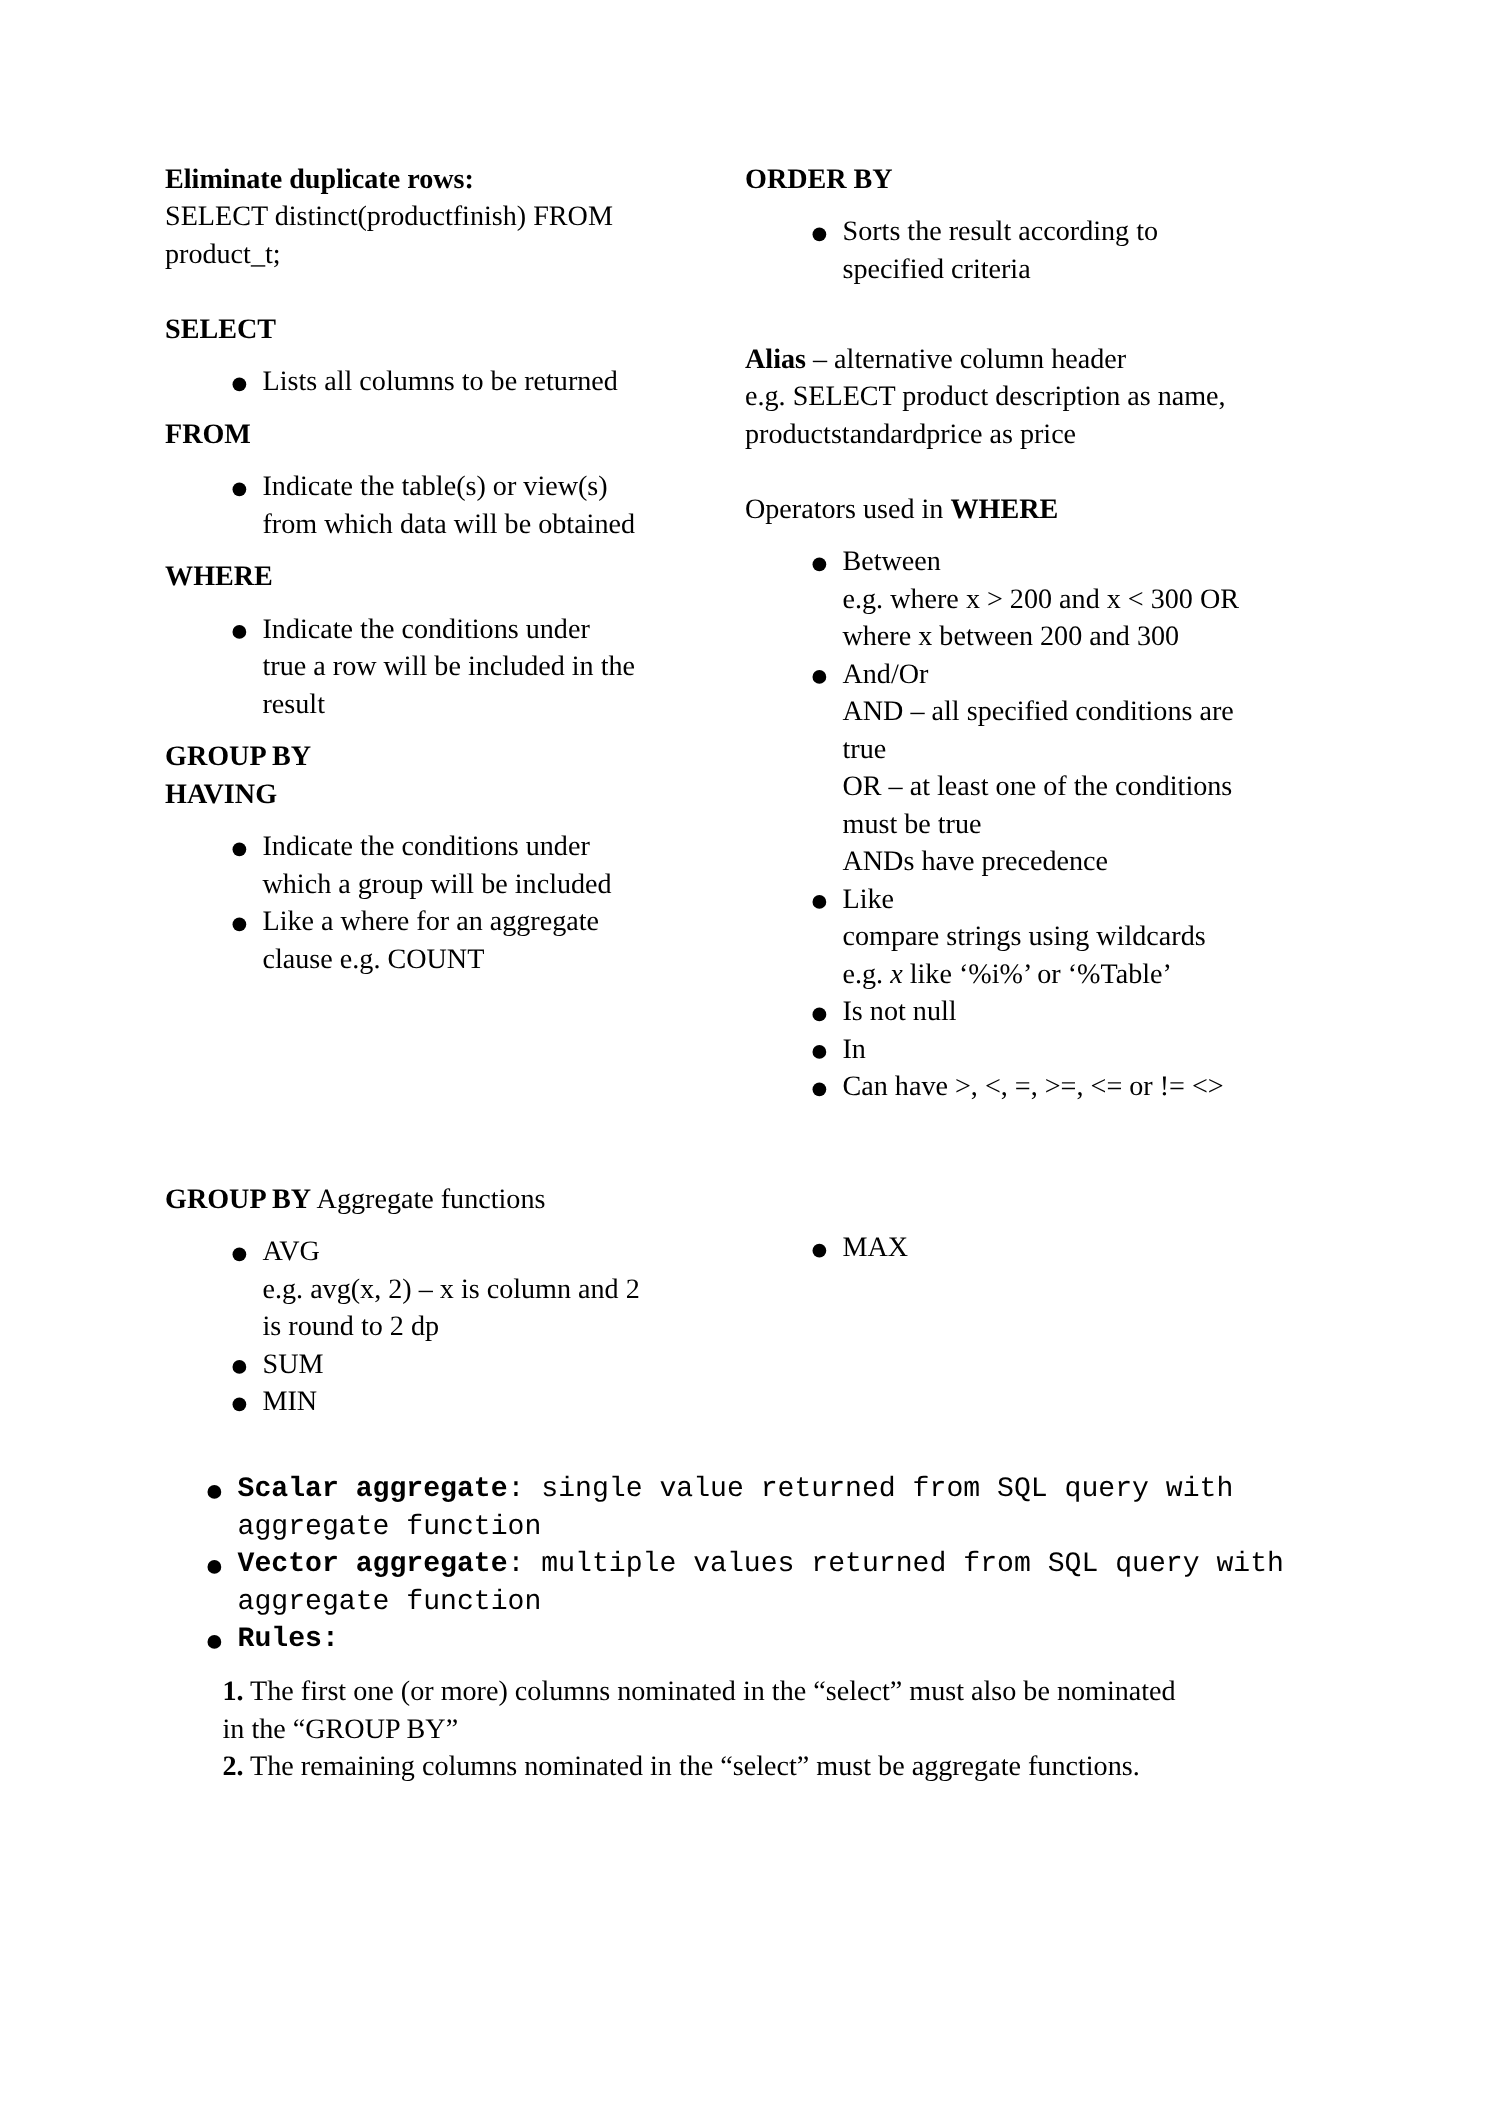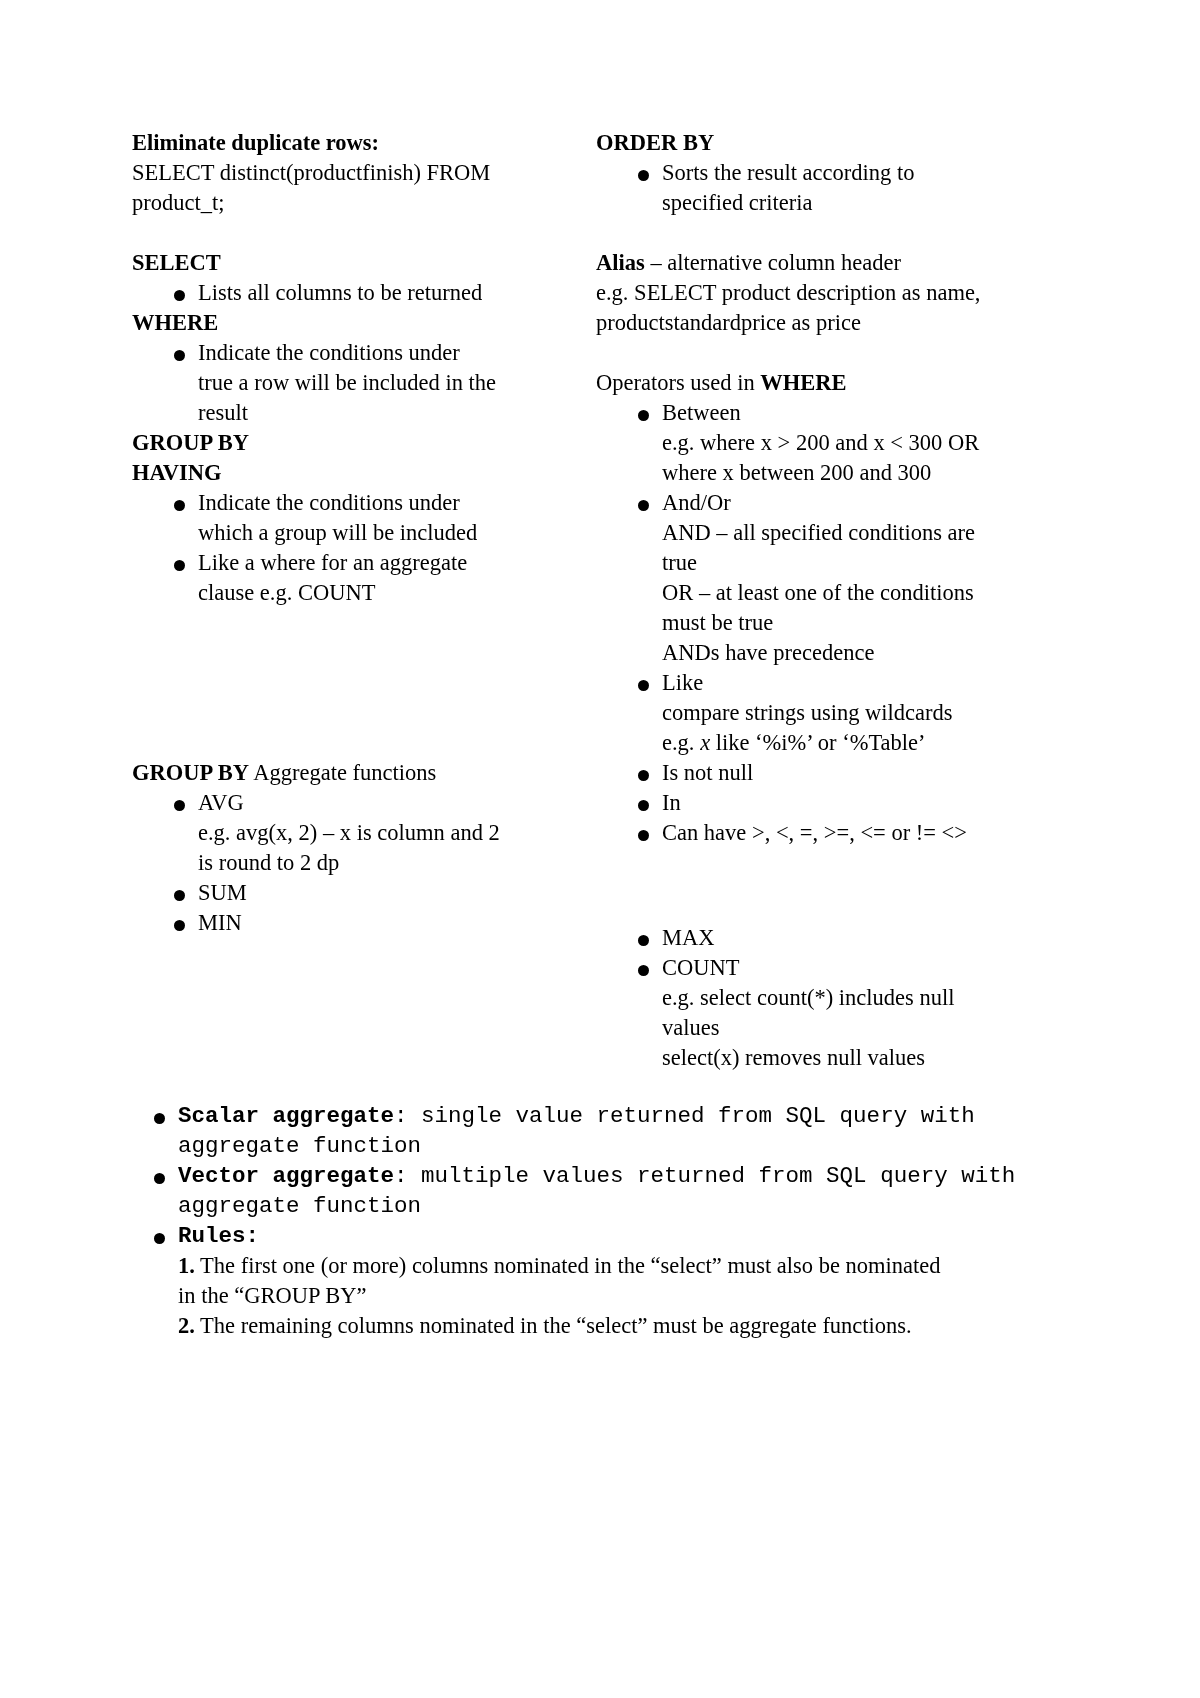--- a/index.html
+++ b/index.html
@@ -49,21 +49,21 @@
   }
   .spacer-line {
     height: 30px;
   }
   .spacer-half {
     height: 15px;
   }
   
   ul.bullets {
     list-style: none;
-    margin: 0;
+    margin: 12px;
     padding: 0;
   }
   ul.bullets > li {
     position: relative;
     padding-left: 66px;
     font-size: 22.5px;
     line-height: 30px;
     margin: 0;
   }
   ul.bullets > li::before {
@@ -117,20 +117,29 @@
 
       <div>
         <div class="heading">SELECT</div>
         <ul class="bullets">
           <li>
             <span class="sub">Lists all columns to be returned</span>
           </li>
         </ul>
       </div>
 
+      <div>
+        <div class="heading">FROM</div>
+        <ul class="bullets">
+          <li>
+            <span class="sub">Indicate the table(s) or view(s)</span>
+            <span class="sub">from which data will be obtained</span>
+          </li>
+        </ul>
+      </div>
 
       <div>
         <div class="heading">WHERE</div>
         <ul class="bullets">
           <li>
             <span class="sub">Indicate the conditions under</span>
             <span class="sub">true a row will be included in the</span>
             <span class="sub">result</span>
           </li>
         </ul>
@@ -234,26 +243,20 @@
         </ul>
       </div>
 
       <div class="spacer-line"></div>
       <div class="spacer-line"></div>
       <div class="spacer-half"></div>
 
       <ul class="bullets">
         <li>
           <span class="sub">MAX</span>
-        </li>
-        <li>
-          <span class="sub">COUNT</span>
-          <span class="sub">e.g. select count(*) includes null</span>
-          <span class="sub">values</span>
-          <span class="sub">select(x) removes null values</span>
         </li>
       </ul>
 
     </div>
   </div>
 
   <div class="bottom-block">
     <ul class="bullets wide">
       <li><b>Scalar aggregate</b><span>: single value returned from SQL query with aggregate function</span></li>
       <li><b>Vector aggregate</b><span>: multiple values returned from SQL query with aggregate function</span></li>

